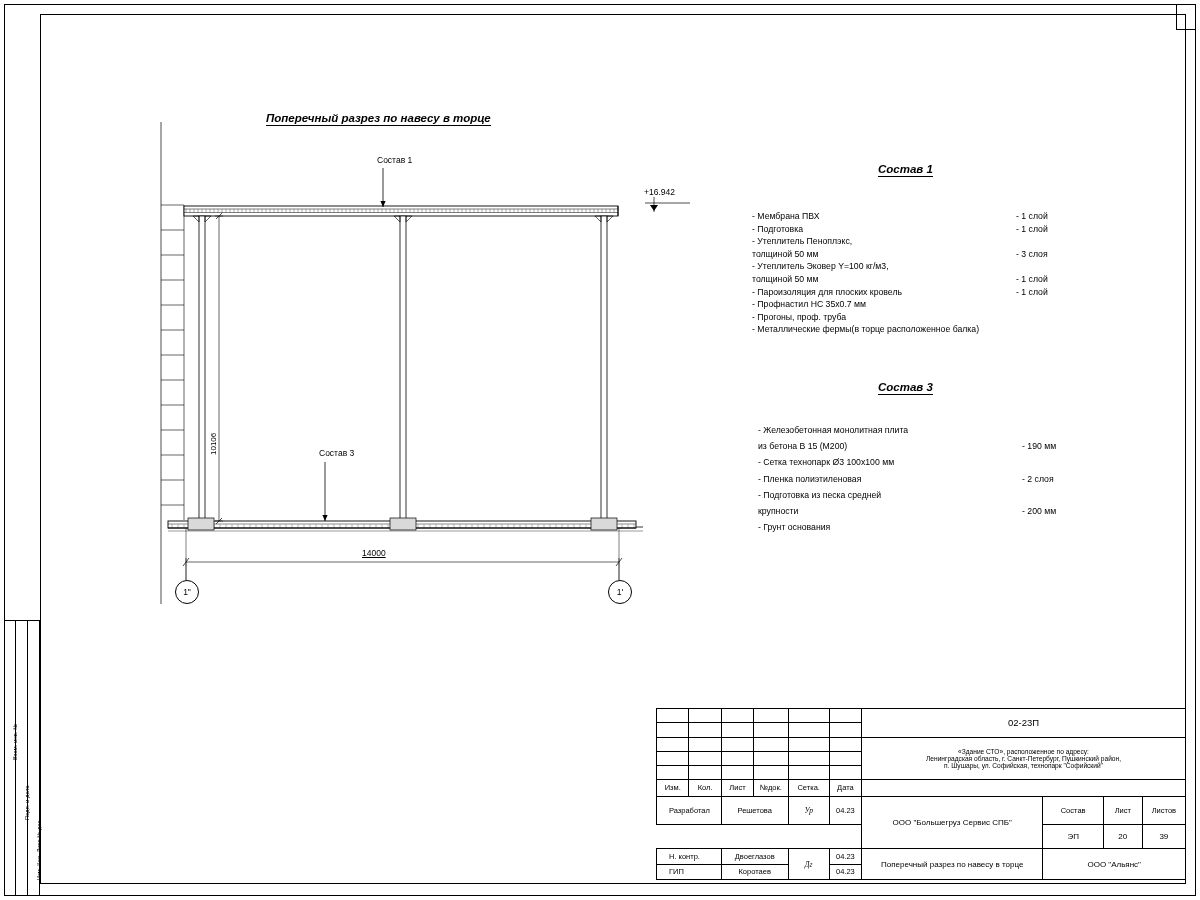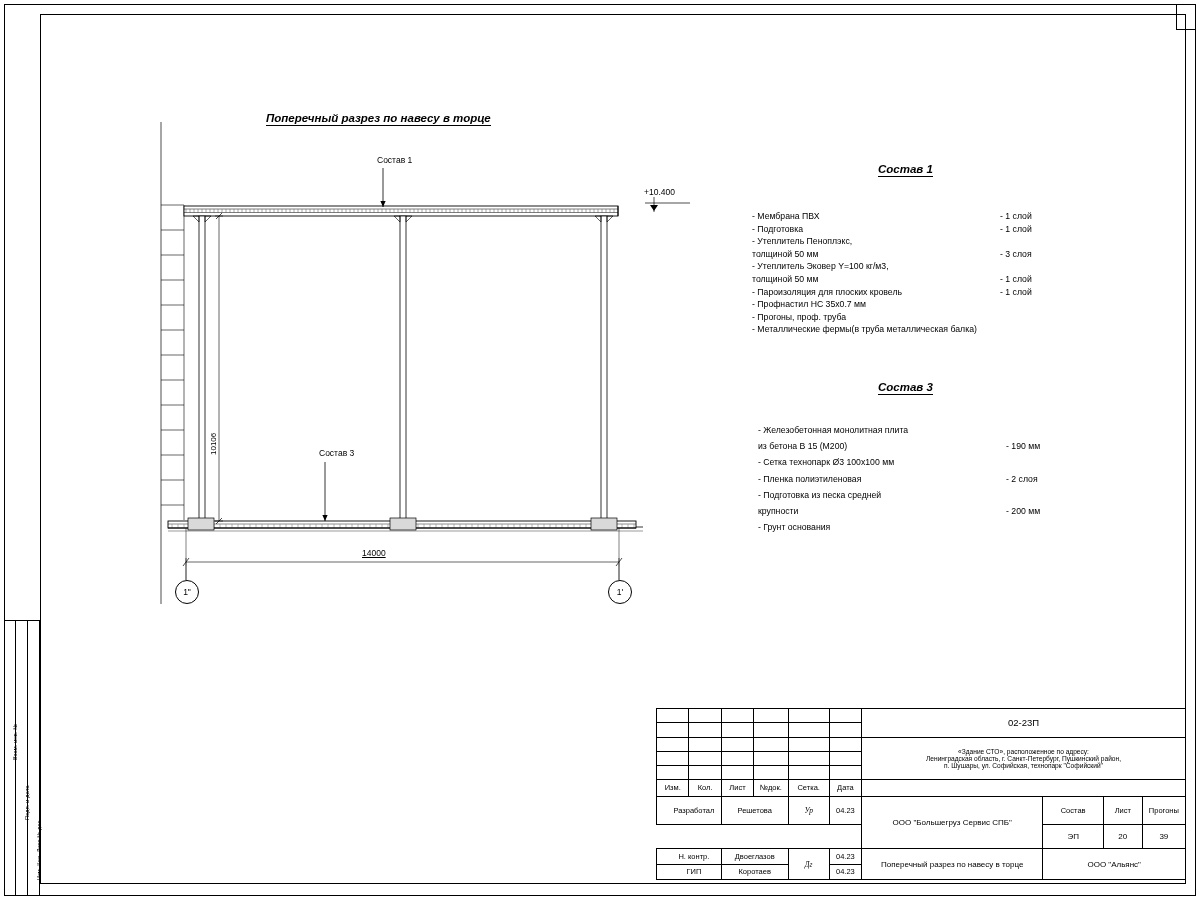--- a/index.html
+++ b/index.html
@@ -36,42 +36,42 @@
   .lbl { position:absolute; font-size:8.5px; white-space:nowrap; }
 
   
   .comp-head {
     position:absolute; font-size:11.5px; font-style:italic; font-weight:bold;
     border-bottom:1px solid #000; padding-bottom:1px;
   }
   .comp-list { position:absolute; font-size:8.7px; line-height:12.6px; }
   .comp-row { position:relative; height:12.6px; white-space:nowrap; }
   .comp-row .txt { position:absolute; left:0; top:0; }
-  .comp-row .val { position:absolute; left:248px; top:0; }
+  .comp-row .val { position:absolute; left:264px; top:0; }
 
   
   .elev { position:absolute; font-size:8.5px; }
 
   
   .dimtext { position:absolute; font-size:8.5px; }
   .dimtext-v { position:absolute; font-size:8px; transform-origin:left top; transform:rotate(-90deg); }
 
   .axis-circle {
     position:absolute; width:22px; height:22px; border:1px solid #000; border-radius:50%;
     font-size:8.5px; display:flex; align-items:center; justify-content:center;
   }
 
   
   .stamp { position:absolute; left:656px; top:708px; width:530px; height:172px; }
   .stamp table { border-collapse:collapse; width:530px; height:172px; table-layout:fixed; }
   .stamp td { border:1px solid #000; font-size:7.5px; text-align:center; vertical-align:middle; padding:0 2px; }
   .stamp .tiny { font-size:6.6px; }
   .stamp .big { font-size:9.5px;margin-top:15px; }
   .stamp .mid { font-size:8px; }
-  .stamp .left { text-align:center; padding-left:12px; }
+  .stamp .left { text-align:left; padding-left:12px; }
   .sig { font-family:"Liberation Serif", serif; font-style:italic; font-size:13px; line-height:9px; }
   .nb { border:none !important; }
 </style>
 </head>
 <body>
 
 <div class="sheet-outer"></div>
 <div class="sheet-inner"></div>
 <div class="corner-mark"></div>
 <div class="left-strip-a"></div>
@@ -350,21 +350,21 @@
   <line x1="616" y1="566" x2="622" y2="558" stroke="#000" stroke-width="0.7"></line>
   <line x1="186" y1="558" x2="186" y2="566" stroke="#000" stroke-width="0.6"></line>
   <line x1="619" y1="558" x2="619" y2="566" stroke="#000" stroke-width="0.6"></line>
 
   <line x1="186" y1="566" x2="186" y2="580" stroke="#000" stroke-width="0.5"></line>
   <line x1="619" y1="566" x2="619" y2="580" stroke="#000" stroke-width="0.5"></line>
 </svg>
 
 <div class="lbl" style="left:377px; top:155px;">Состав 1</div>
 <div class="lbl" style="left:319px; top:448px;">Состав 3</div>
-<div class="elev" style="left:644px; top:187px;">+10.400</div>
+<div class="elev" style="left:644px; top:187px;">+16.942</div>
 <div class="dimtext-v" style="left:209px; top:455px;">10106</div>
 <div class="dimtext" style="left:362px; top:548px;text-decoration:underline;">14000</div>
 <div class="axis-circle" style="left:175px; top:580px;">1"</div>
 <div class="axis-circle" style="left:608px; top:580px;">1'</div>
 
 <div class="comp-head" style="left:878px; top:163px;">Состав 1</div>
 <div class="comp-list" style="left:752px; top:210px;">
   <div class="comp-row">
       <span class="txt">- Мембрана ПВХ</span>
       <span class="val">- 1 слой</span>
@@ -395,21 +395,21 @@
     </div>
   <div class="comp-row">
       <span class="txt">- Профнастил НС 35х0.7 мм</span>
       <span class="val"></span>
     </div>
   <div class="comp-row">
       <span class="txt">- Прогоны, проф. труба</span>
       <span class="val"></span>
     </div>
   <div class="comp-row">
-      <span class="txt">- Металлические фермы(в труба металлическая балка)</span>
+      <span class="txt">- Металлические фермы(в торце расположенное балка)</span>
       <span class="val"></span>
     </div>
 </div>
 
 <div class="comp-head" style="left:878px; top:381px;">Состав 3</div>
 <div class="comp-list" style="left:758px; top:422px; line-height:16.2px;">
   <div class="comp-row" style="height:16.2px;">
       <span class="txt">- Железобетонная  монолитная плита</span>
       <span class="val"></span>
     </div>
@@ -517,21 +517,21 @@
       </tr>
 
       <tr style="height:26px;">
         <td class="left" colspan="2">Разработал</td>
         <td colspan="2">Решетова</td>
         <td class="sig">Ур</td>
         <td>04.23</td>
         <td rowspan="2" class="mid">ООО "Большегруз Сервис СПБ"</td>
         <td>Состав</td>
         <td>Лист</td>
-        <td>Прогоны</td>
+        <td>Листов</td>
       </tr>
       <tr style="height:22px;">
         <td class="nb"></td>
           <td class="nb"></td>
           <td class="nb"></td>
           <td class="nb"></td>
           <td class="nb"></td>
           <td class="nb"></td>
         <td class="mid">ЭП</td>
         <td class="mid">20</td>

